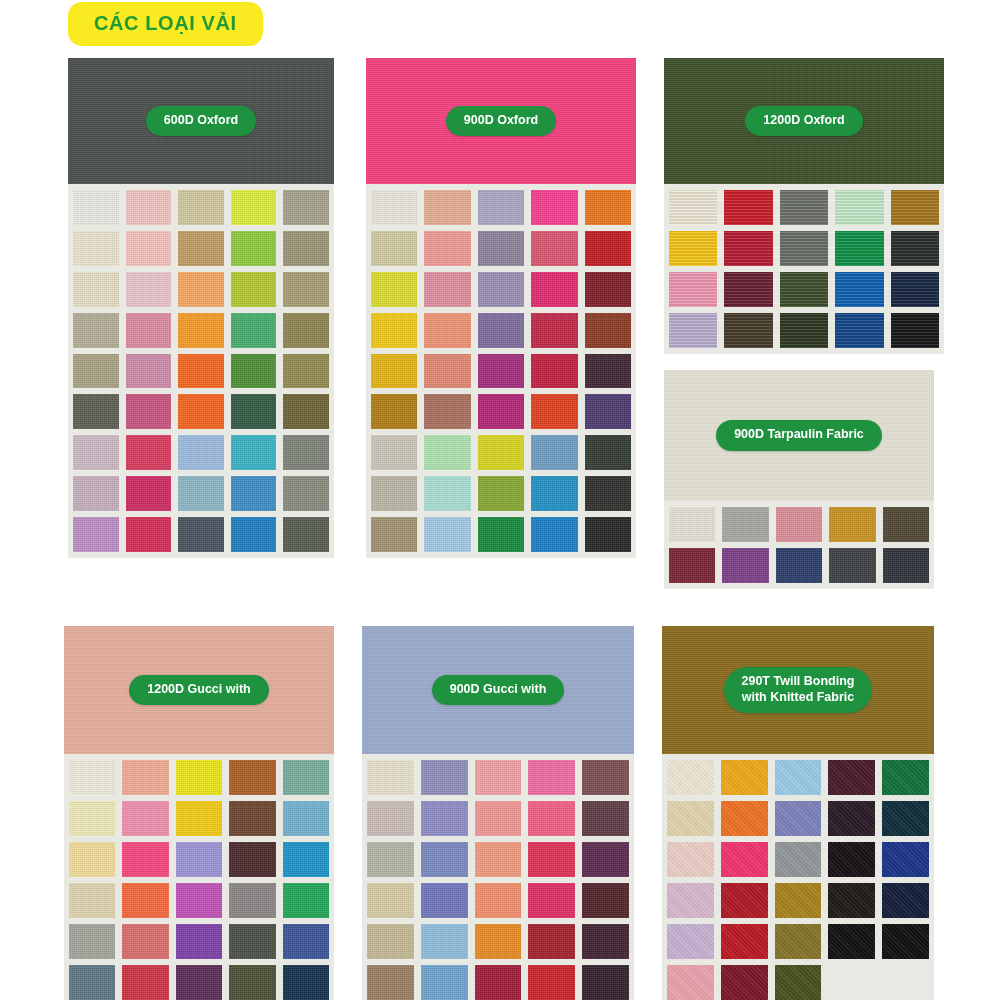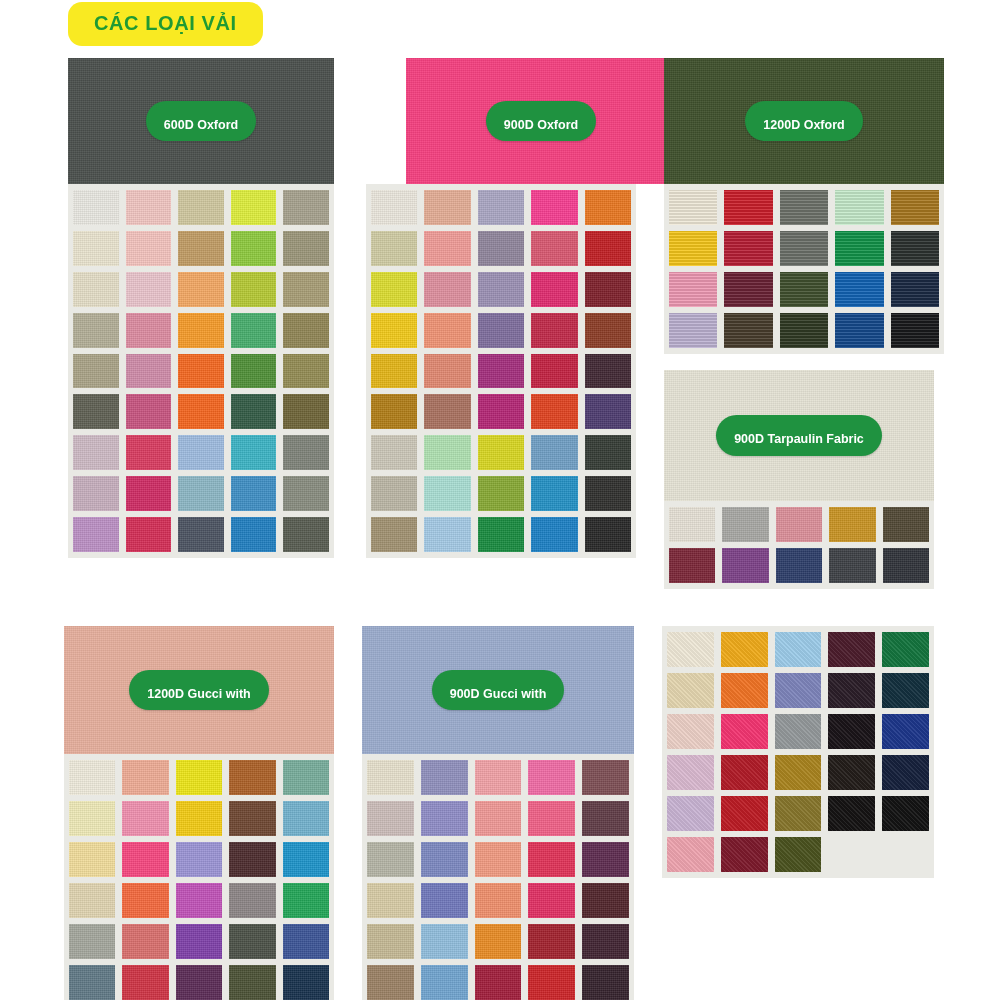--- a/index.html
+++ b/index.html
@@ -59,21 +59,21 @@
     pointer-events: none;
   }
   .hero-label {
     position: relative;
     z-index: 2;
     background: #1f9240;
     color: #ffffff;
     border-radius: 999px;
     font-size: 12.5px;
     font-weight: bold;
-    padding: 17px 18px 8px 18px;
+    padding: 7px 18px 8px 18px;
     text-align: center;
     line-height: 1.25;
     white-space: pre-line;
     box-shadow: 0 1px 2px rgba(0,0,0,0.18);
   }
 
   
   .grid {
     width: 100%;
     background: #e9e9e4;
@@ -165,21 +165,21 @@
       <div class="swatch" style="background: rgb(135, 139, 126);"></div>
       <div class="swatch" style="background: rgb(187, 143, 196);"></div>
       <div class="swatch" style="background: rgb(211, 44, 85);"></div>
       <div class="swatch" style="background: rgb(74, 82, 96);"></div>
       <div class="swatch" style="background: rgb(31, 126, 192);"></div>
       <div class="swatch" style="background: rgb(86, 91, 79);"></div>
     </div>
 </div>
 
 <div class="panel" id="panel-1" style="left:366px; top:58px; width:270px;">
-  <div class="hero" style="height: 126px; background: rgb(244, 64, 127); margin-left: 40px;">
+  <div class="hero" style="height: 126px; background: rgb(244, 64, 127);">
     <div class="hero-label" style="background: rgb(31, 146, 64); color: rgb(255, 255, 255);">900D Oxford</div>
   </div>
   <div class="grid" style="height: 374px; background: rgb(233, 233, 228); grid-template-columns: repeat(5, 1fr); grid-auto-rows: minmax(0px, 1fr); grid-template-rows: repeat(9, 1fr);">
       <div class="swatch" style="background: rgb(234, 230, 220);"></div>
       <div class="swatch" style="background: rgb(227, 172, 148);"></div>
       <div class="swatch" style="background: rgb(169, 165, 194);"></div>
       <div class="swatch" style="background: rgb(246, 60, 144);"></div>
       <div class="swatch" style="background: rgb(232, 118, 31);"></div>
       <div class="swatch" style="background: rgb(207, 203, 162);"></div>
       <div class="swatch" style="background: rgb(239, 154, 150);"></div>
@@ -340,20 +340,24 @@
       <div class="swatch" style="background: rgb(63, 34, 48);"></div>
       <div class="swatch" style="background: rgb(154, 128, 99);"></div>
       <div class="swatch" style="background: rgb(111, 163, 207);"></div>
       <div class="swatch" style="background: rgb(160, 28, 58);"></div>
       <div class="swatch" style="background: rgb(204, 34, 38);"></div>
       <div class="swatch" style="background: rgb(51, 32, 43);"></div>
     </div>
 </div>
 
 <div class="panel" id="panel-6" style="left:662px; top:626px; width:272px;">
+  <div class="hero" style="height: 128px; background: rgb(138, 106, 30);">
+    <div class="hero-label" style="background: rgb(31, 146, 64); color: rgb(255, 255, 255);">290T Twill Bonding
+with Knitted Fabric</div>
+  </div>
   <div class="grid twill" style="height: 252px; background: rgb(233, 233, 228); grid-template-columns: repeat(5, 1fr); grid-auto-rows: minmax(0px, 1fr); grid-template-rows: repeat(6, 1fr);">
       <div class="swatch" style="background: rgb(238, 231, 214);"></div>
       <div class="swatch" style="background: rgb(238, 170, 27);"></div>
       <div class="swatch" style="background: rgb(156, 203, 232);"></div>
       <div class="swatch" style="background: rgb(75, 29, 44);"></div>
       <div class="swatch" style="background: rgb(20, 116, 62);"></div>
       <div class="swatch" style="background: rgb(227, 213, 175);"></div>
       <div class="swatch" style="background: rgb(239, 115, 37);"></div>
       <div class="swatch" style="background: rgb(125, 132, 186);"></div>
       <div class="swatch" style="background: rgb(43, 30, 40);"></div>

